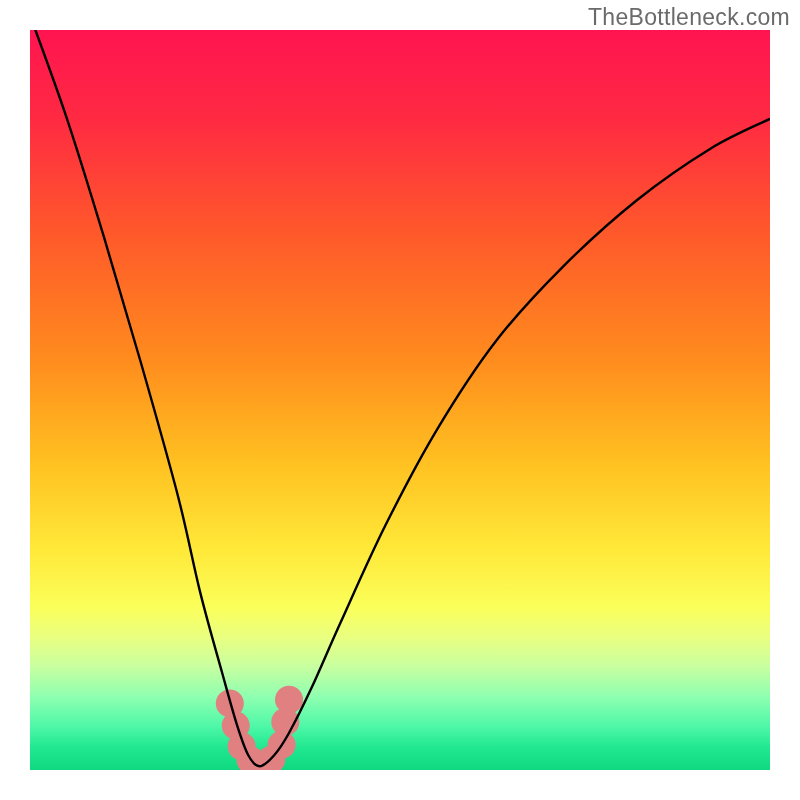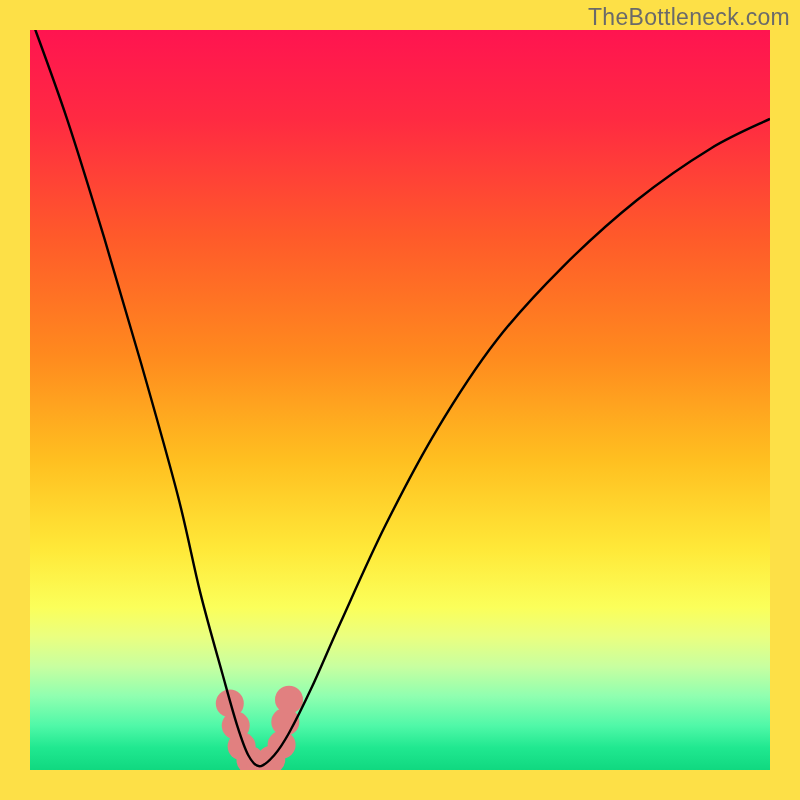--- a/index.html
+++ b/index.html
@@ -8,21 +8,21 @@
     background: #000;
     width: 800px;
     height: 800px;
     overflow: hidden;
     font-family: Arial, Helvetica, sans-serif;
   }
   .frame {
     position: relative;
     width: 800px;
     height: 800px;
-    background: #fde047;
+    background: #ffffff;
   }
   .watermark {
     position: absolute;
     top: 4px;
     right: 10px;
     color: #6a6a6a;
     font-size: 23px;
     font-weight: 500;
     letter-spacing: 0.3px;
     z-index: 10;

